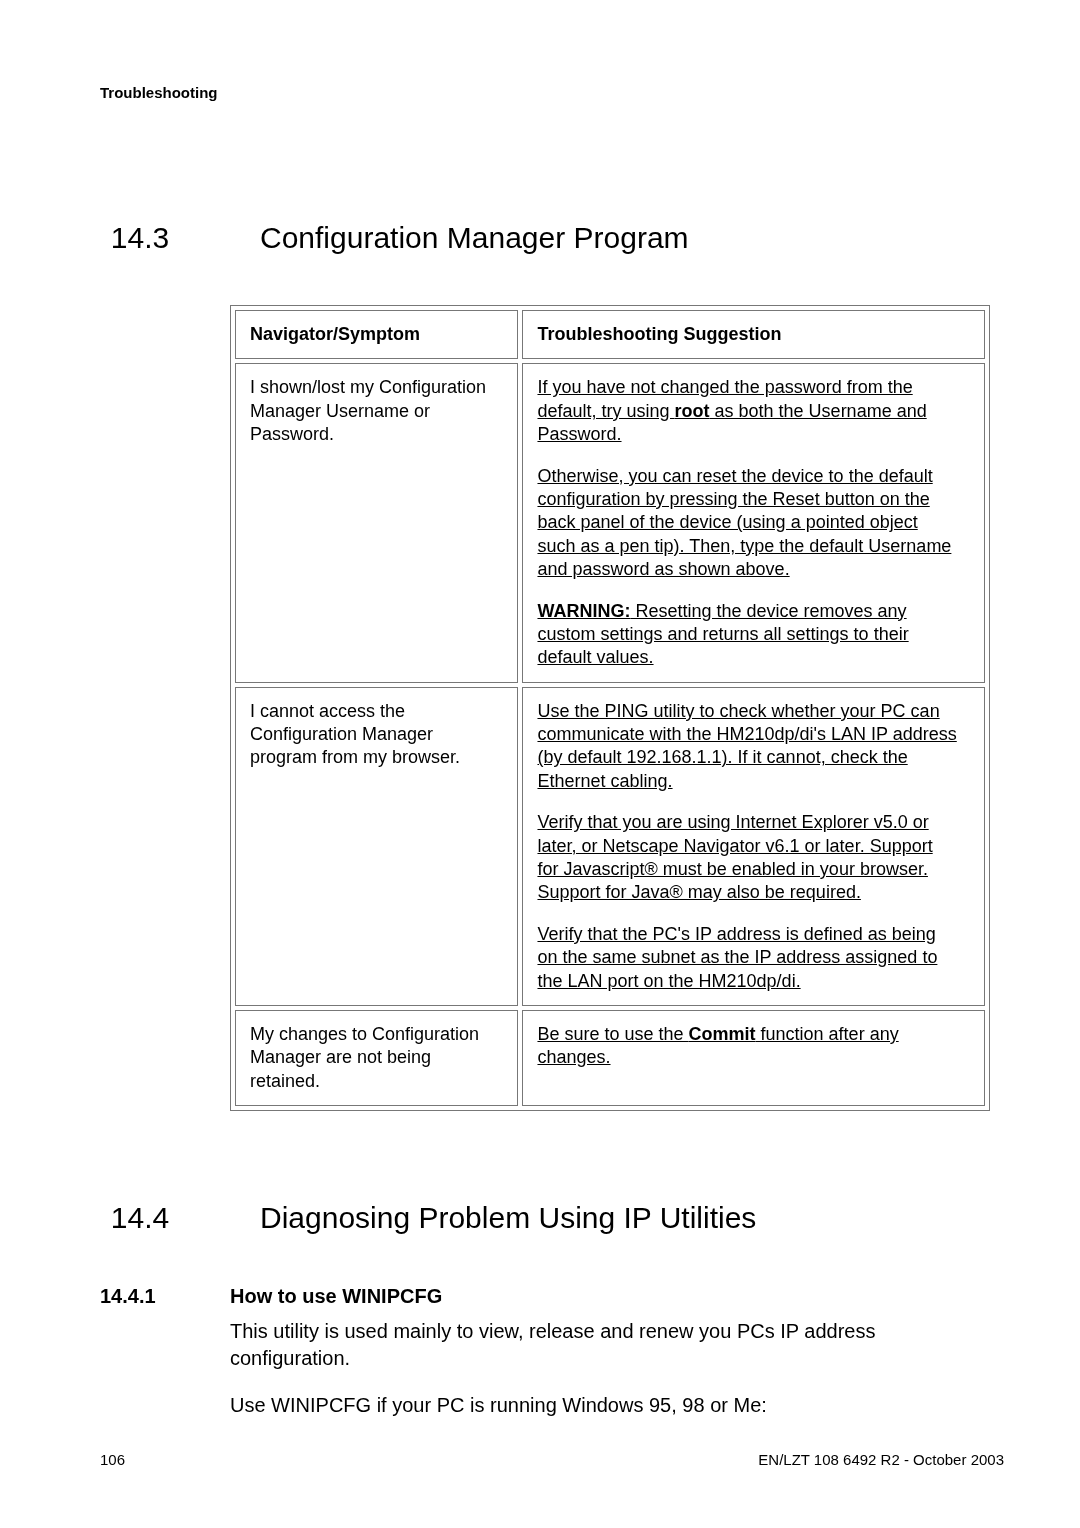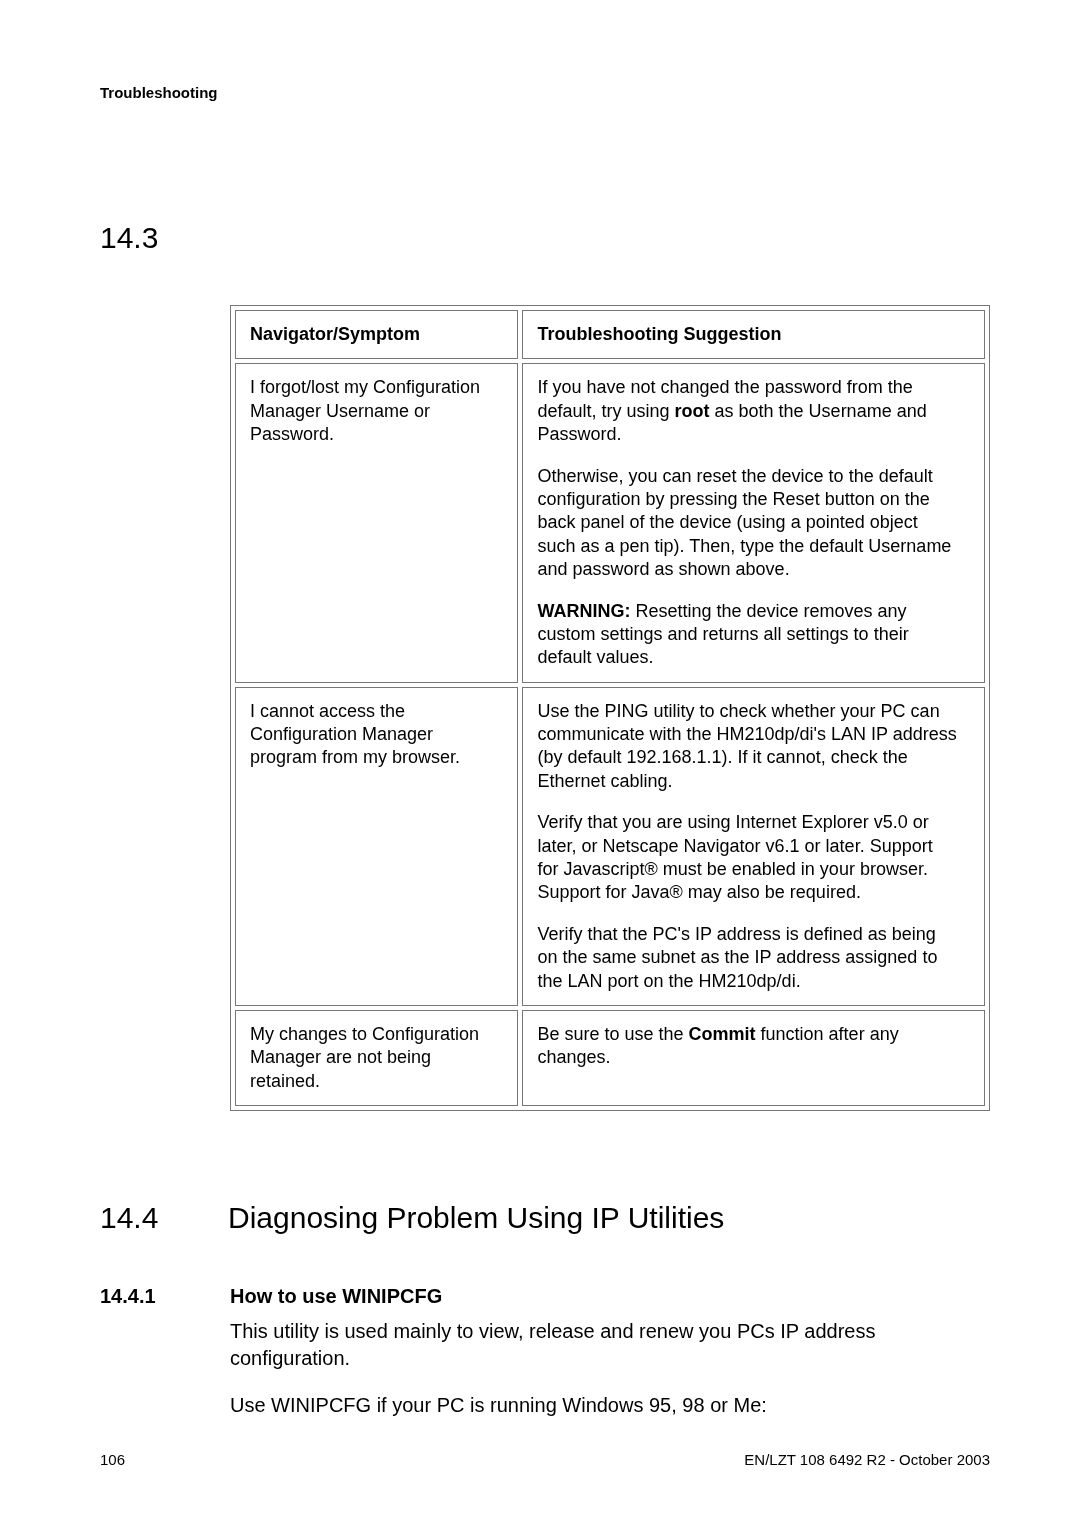--- a/index.html
+++ b/index.html
@@ -23,22 +23,23 @@
   .running-header {
     font-size: 15px;
     font-weight: bold;
   }
   .section {
     margin-top: 120px;
   }
   .sec-row {
     display: flex;
     align-items: baseline;
-    gap: 48px;
+    gap: 80px;
     margin-bottom: 50px;
+    text-align: center;
   }
   .sec-num {
     font-size: 30px;
     font-weight: normal;
     width: 80px;
   }
   .sec-title {
     font-size: 30px;
     font-weight: normal;
   }
@@ -58,20 +59,21 @@
     text-align: left;
     vertical-align: top;
     font-size: 18px;
     line-height: 1.3;
   }
   table.trouble th {
     font-weight: bold;
   }
   .para {
     margin: 0 12px 18px 0;
+    text-decoration: underline;
   }
   .para:last-child { margin-bottom: 0; }
   .bold-inline { font-weight: bold; }
 
   .section2 {
     margin-top: 90px;
   }
   .subsec-row {
     display: flex;
     align-items: center;
@@ -96,48 +98,49 @@
     font-size: 20px;
     line-height: 1.35;
     margin: 10px 0 0 0;
   }
   .body-text + .body-text { margin-top: 20px; }
 
   .footer {
     position: absolute;
     bottom: 60px;
     left: 100px;
-    right: 90px;
+    right: 76px;
     display: flex;
     justify-content: space-between;
     font-size: 15px;
   }
 </style>
 </head>
 <body>
 
 <div class="page">
 
   <div class="running-header">Troubleshooting</div>
 
   <div class="section">
     <div class="sec-row">
       <div class="sec-num">14.3</div>
+      <div class="sec-title">Configuration Manager Program</div>
     </div>
 
     <div class="table-wrap">
       <table class="trouble">
         <tbody>
             <tr>
           <th style="width:38%">Navigator/Symptom</th>
           <th>Troubleshooting Suggestion</th>
         </tr>
 
         <tr>
-          <td>I forgot/lost my Configuration Manager Username or Password.</td>
+          <td>I shown/lost my Configuration Manager Username or Password.</td>
           <td>
             <p class="para">
               <span>If you have not changed the password from the default, try using </span><span class="bold-inline">root</span><span> as both the Username and Password.</span>
             </p>
             <p class="para">Otherwise, you can reset the device to the default configuration by pressing the Reset button on the back panel of the device (using a pointed object such as a pen tip). Then, type the default Username and password as shown above.</p>
             <p class="para">
               <span class="bold-inline">WARNING:</span><span> Resetting the device removes any custom settings and returns all settings to their default values.</span>
             </p>
           </td>
         </tr>

